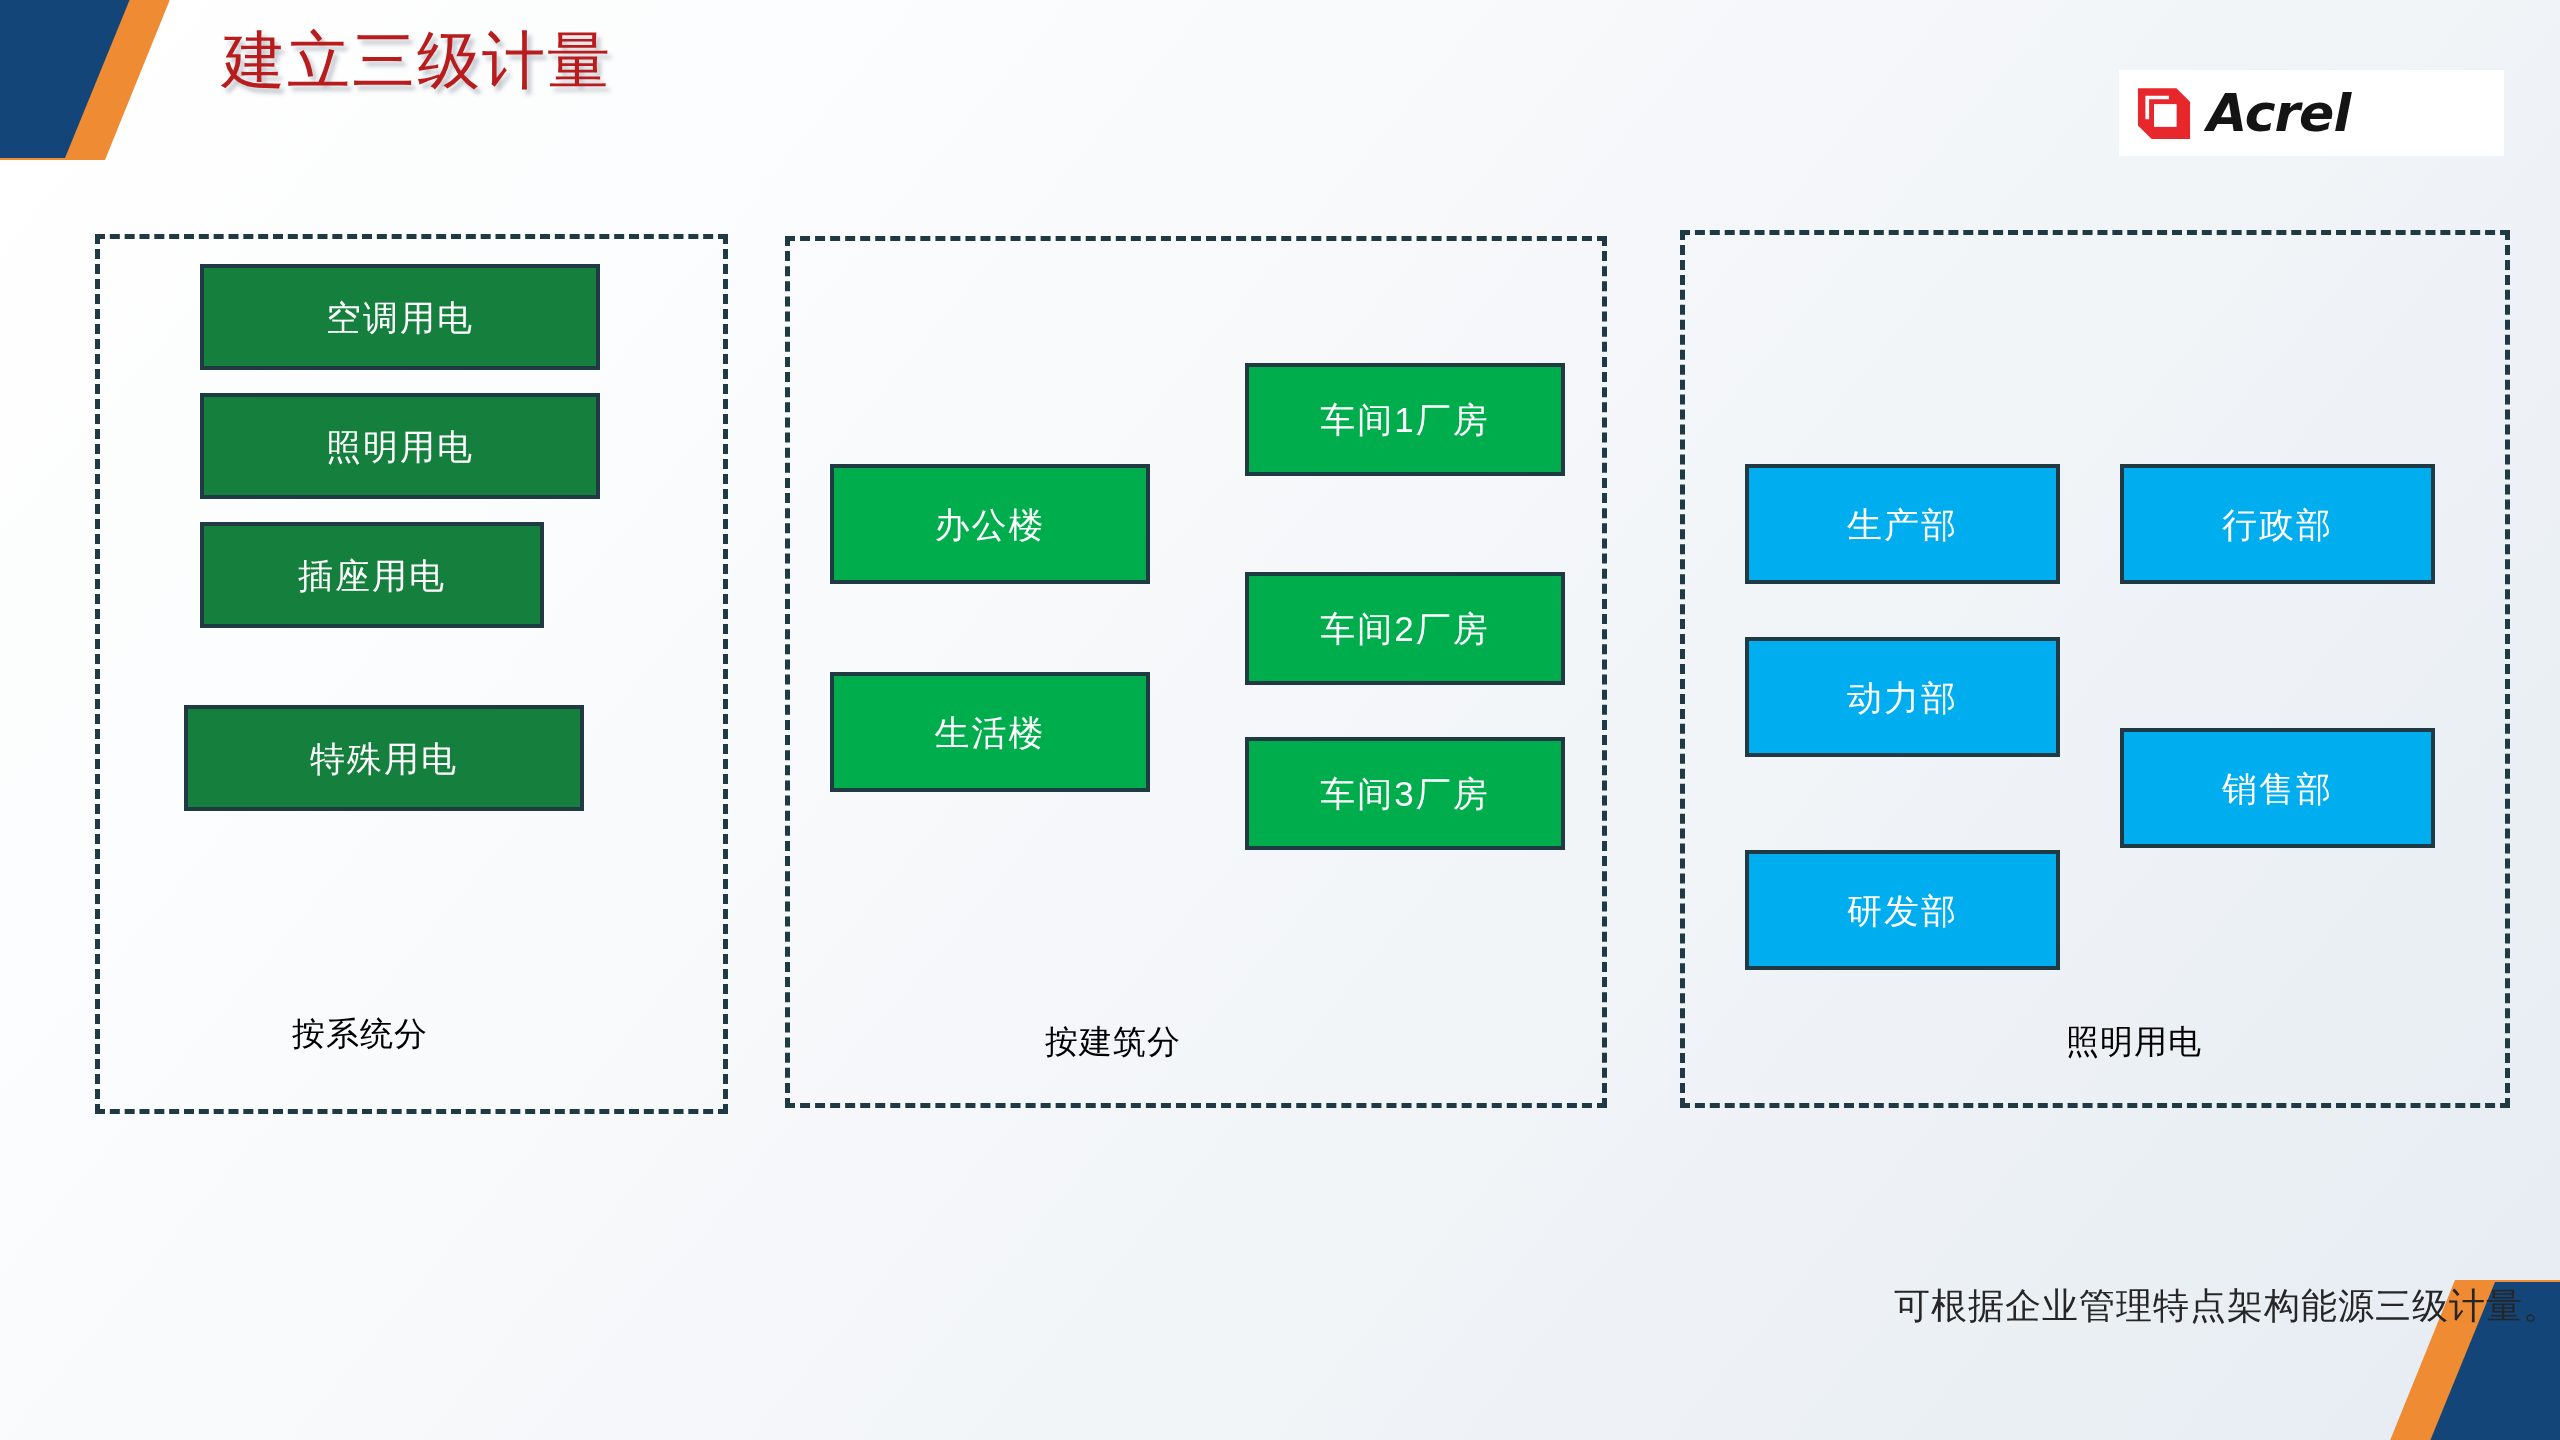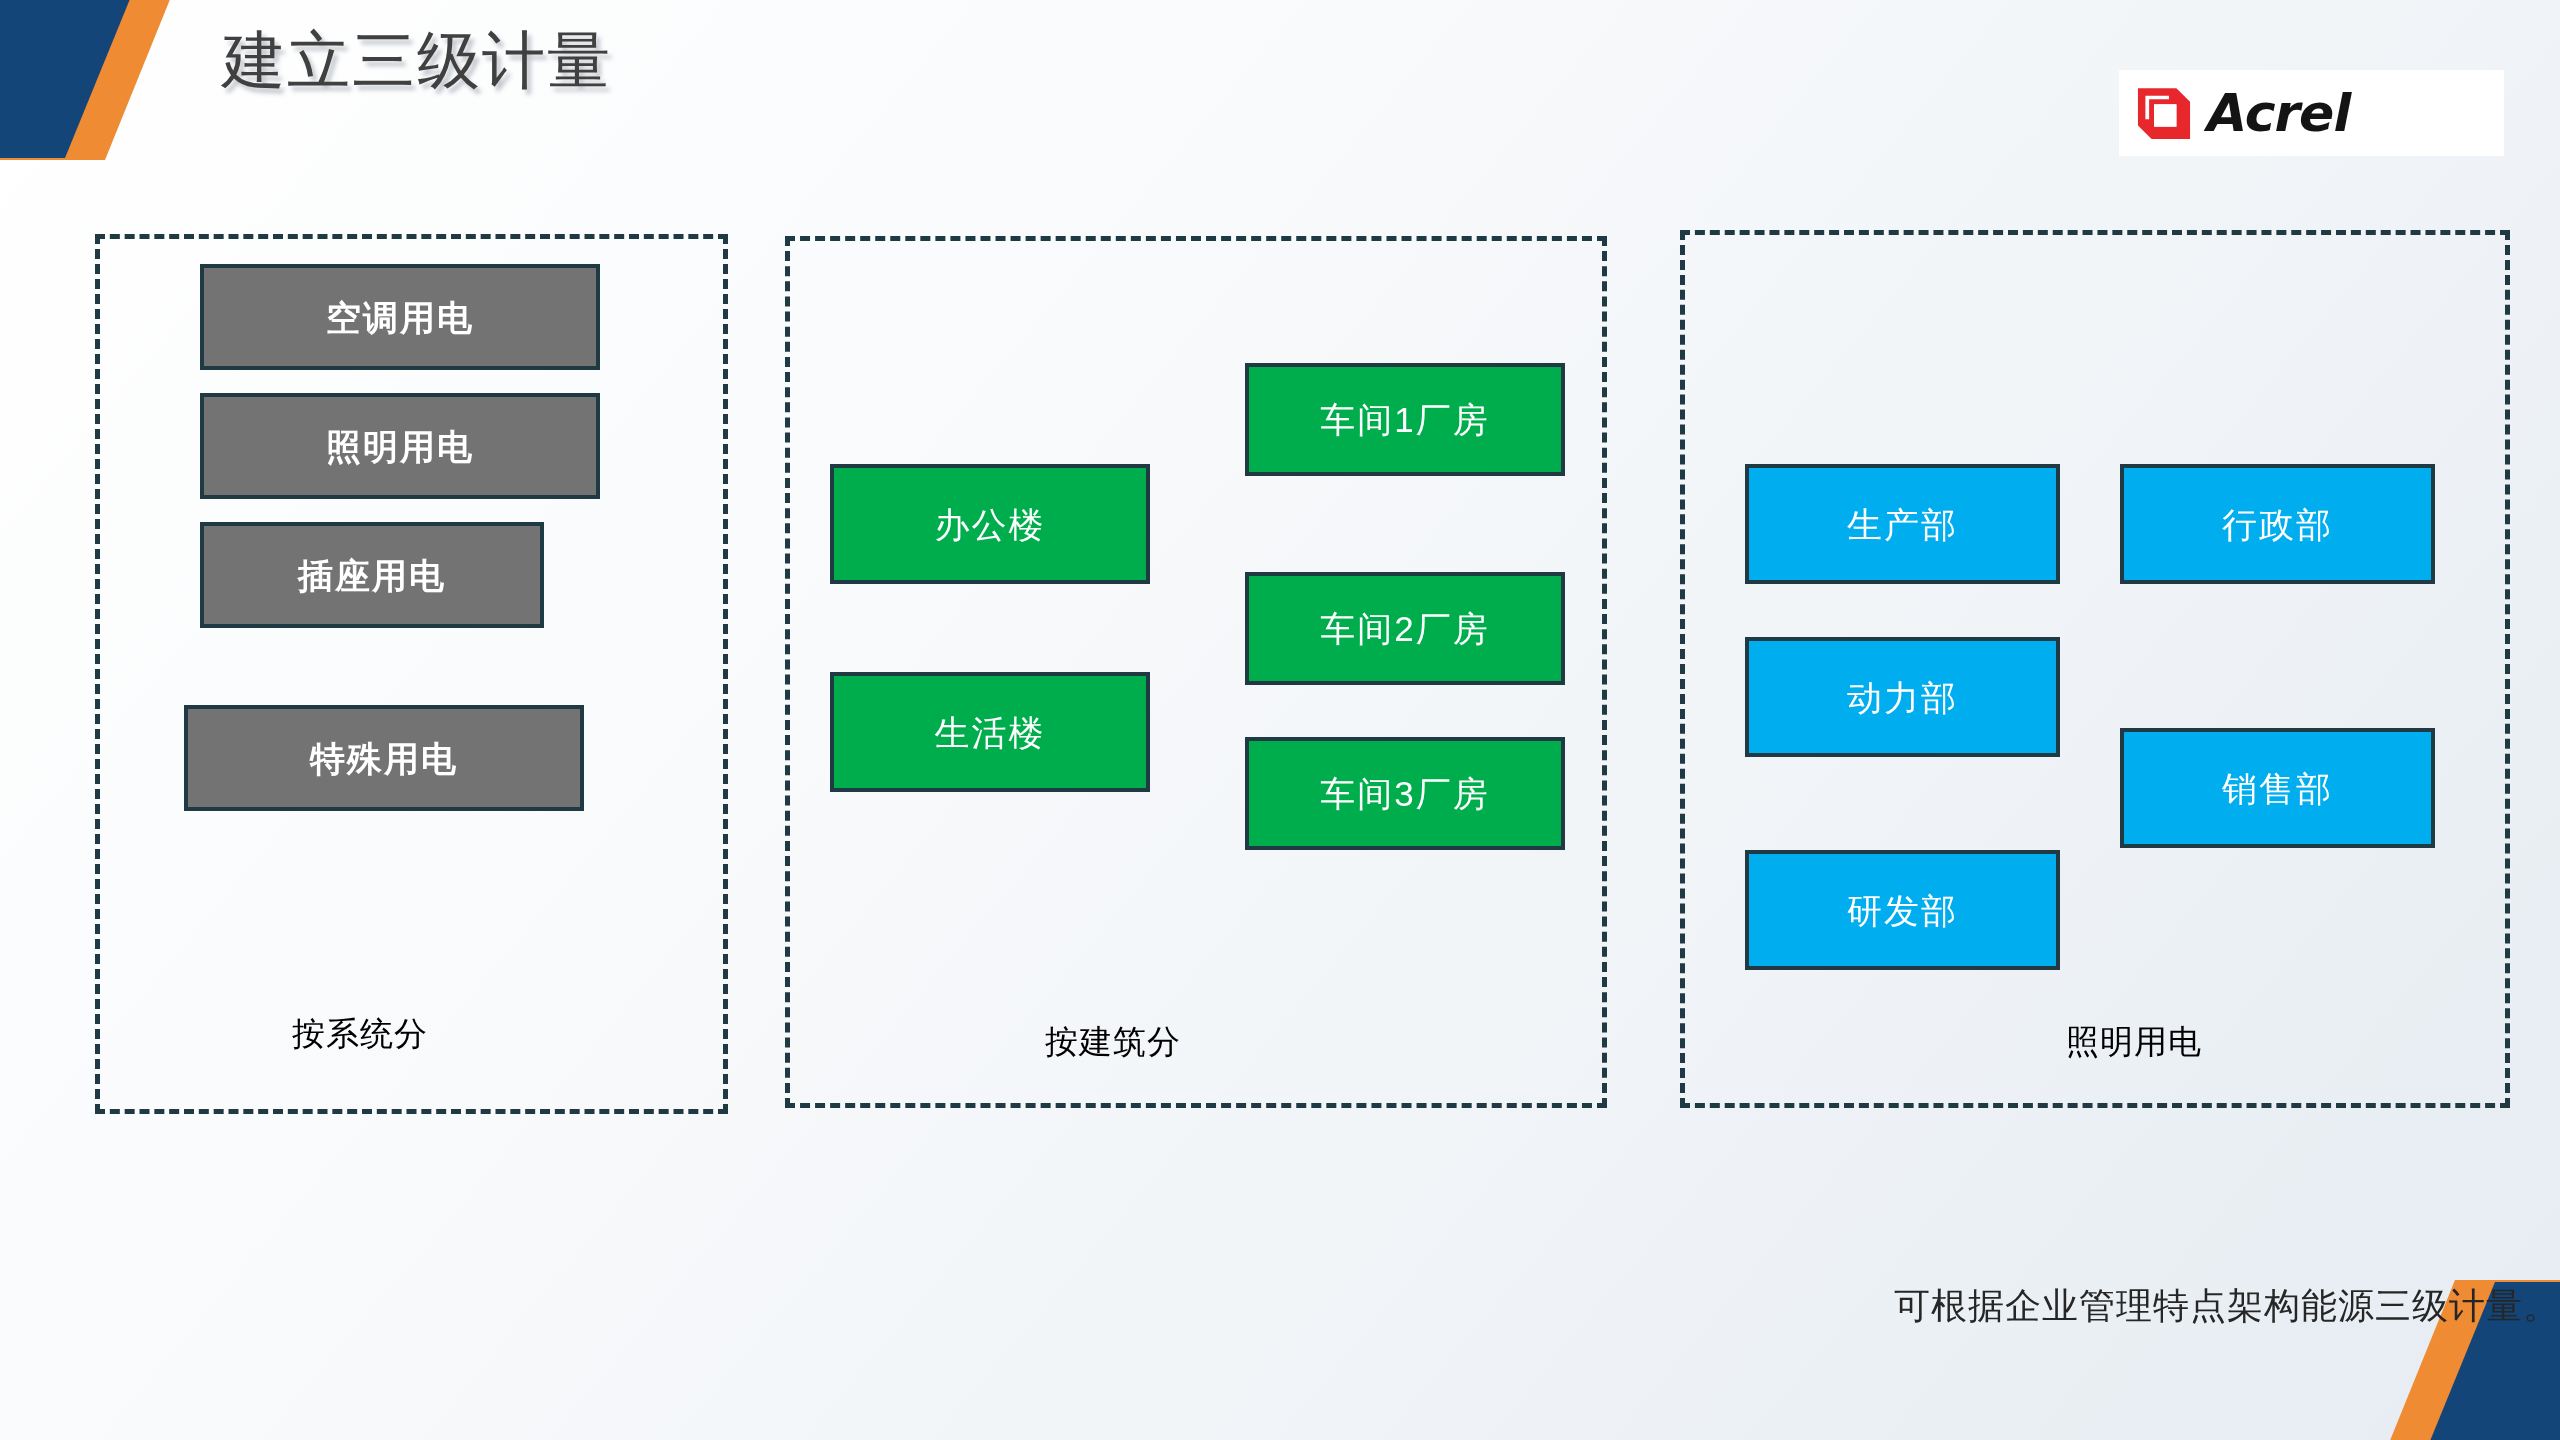--- a/index.html
+++ b/index.html
@@ -34,21 +34,21 @@
     transform: rotate(180deg);
   }
 
   
   .slide-title {
     position: absolute;
     left: 222px;
     top: 18px;
     font-size: 63px;
     font-weight: 400;
-    color: #404040;
+    color: #b91c1c;
     letter-spacing: 2px;
     text-shadow: 4px 5px 4px rgba(120,130,145,0.45);
     white-space: nowrap;
   }
 
   
   .logo-box {
     position: absolute;
     left: 2119px;
     top: 70px;
@@ -100,21 +100,21 @@
     box-sizing: border-box;
     border: 4px solid #1F3A43;
     color: #ffffff;
     font-size: 35px;
     display: flex;
     align-items: center;
     justify-content: center;
     letter-spacing: 2px;
     line-height: 1;
   }
-  .node.teal  { background: #737373; font-weight: bold; }
+  .node.teal  { background: #15803d; }
   .node.green { background: #00AD4D; }
   .node.blue  { background: #00AEEF; }
 
   
   .caption {
     position: absolute;
     left: 0;
     right: 0;
     top: 1282px;
     text-align: right;

